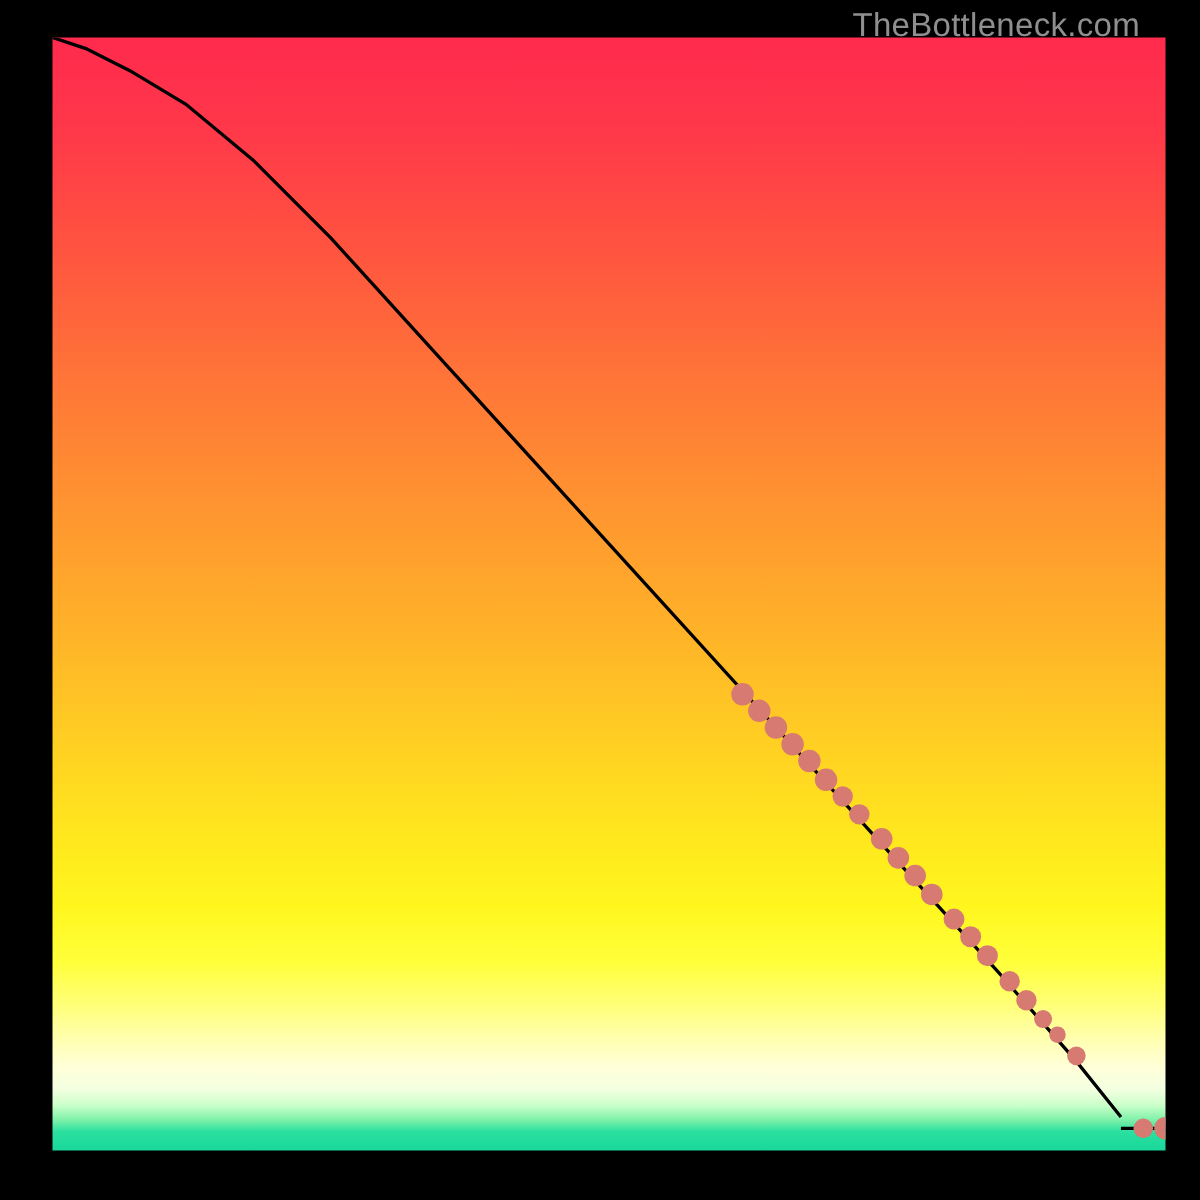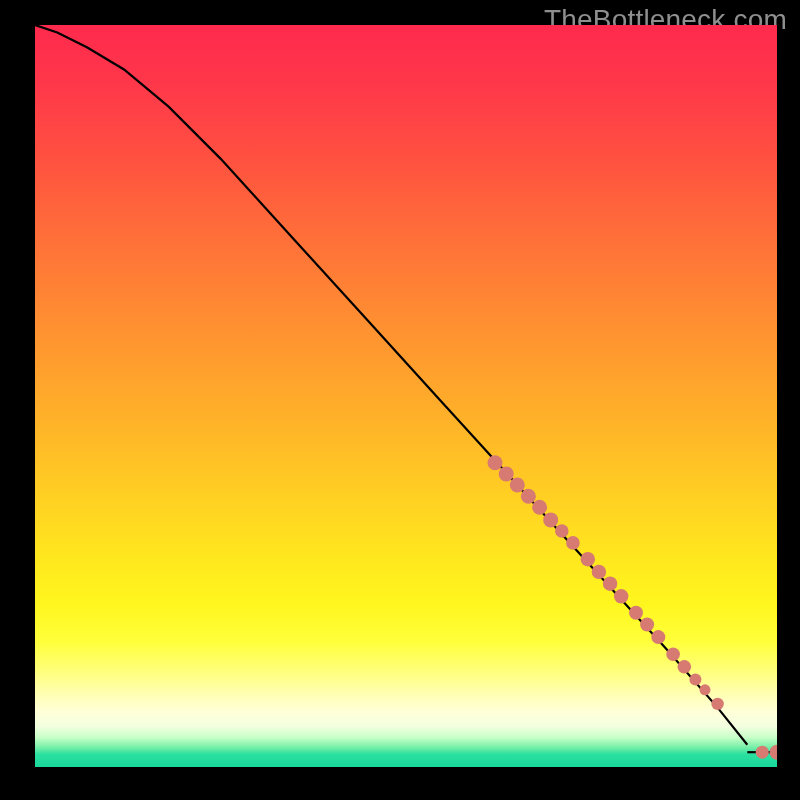--- a/index.html
+++ b/index.html
@@ -42,23 +42,23 @@
       #f3ffe0 94.5%,
       #c8ffc8 96%,
       #7af0a8 97.3%,
       #2be0a0 98.3%,
       #18d89a 100%
     );
   }
   .watermark {
     position: absolute;
     top: 4px;
-    right: 13px;
+    right: 40px;
     color: #8f8f8f;
-    font-size: 28px;
+    font-size: 22px;
     font-weight: 500;
     letter-spacing: 0.2px;
     user-select: none;
   }
   svg.overlay {
     position: absolute;
     inset: 0;
     width: 742px;
     height: 742px;
   }

